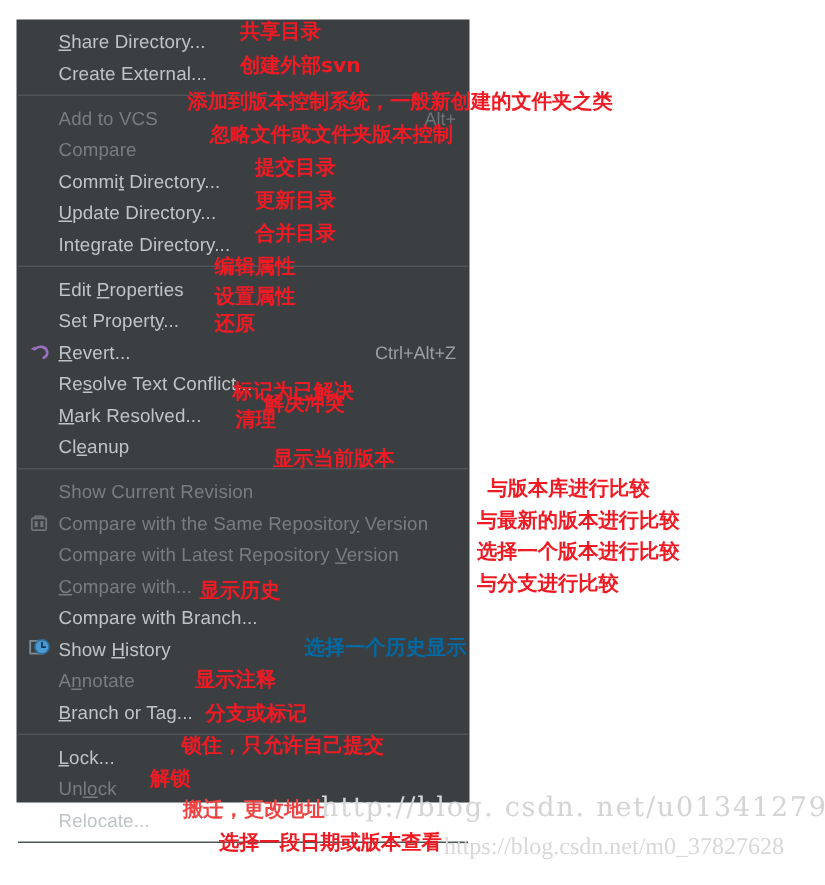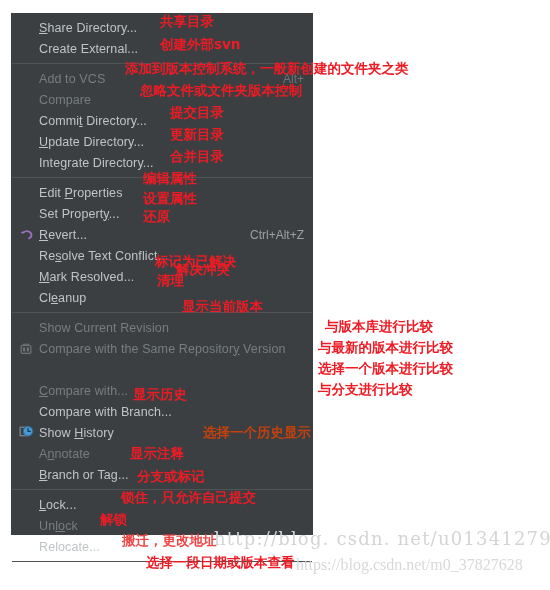--- a/index.html
+++ b/index.html
@@ -188,20 +188,21 @@
             <rect x="2.5" y="4" width="11" height="9" rx="1" fill="none" stroke="#6e7477" stroke-width="1.4"></rect>
             <path d="M5 4 V2.6 H11 V4" fill="none" stroke="#6e7477" stroke-width="1.3"></path>
             <rect x="4.6" y="6.2" width="2.4" height="4.6" fill="#6e7477"></rect>
             <rect x="9" y="6.2" width="2.4" height="4.6" fill="#6e7477"></rect>
           </svg>
         </span>
         <span class="menu-label">Compare with the Same Repositor<u>y</u> Version</span>
       </div>
       <div class="menu-item disabled">
         <span class="menu-icon"></span>
+        <span class="menu-label">Compare with Latest Repository <u>V</u>ersion</span>
       </div>
       <div class="menu-item disabled">
         <span class="menu-icon"></span>
         <span class="menu-label"><u>C</u>ompare with...</span>
       </div>
       <div class="menu-item">
         <span class="menu-icon"></span>
         <span class="menu-label">Compare with Branch...</span>
       </div>
       <div class="menu-item">
@@ -259,21 +260,21 @@
     <div class="anno" style="left: 143px; top: 210px; color: rgb(239, 27, 36);">还原</div>
     <div class="anno" style="left: 176px; top: 231px; color: rgb(239, 27, 36); margin-top: 32px;">解决冲突</div>
     <div class="anno" style="left: 155px; top: 255px; color: rgb(239, 27, 36);">标记为已解决</div>
     <div class="anno" style="left: 157px; top: 274px; color: rgb(239, 27, 36);">清理</div>
     <div class="anno" style="left: 182px; top: 300px; color: rgb(239, 27, 36);">显示当前版本</div>
     <div class="anno" style="left: 315px; top: 320px; color: rgb(239, 27, 36); margin-left: 10px;">与版本库进行比较</div>
     <div class="anno" style="left: 318px; top: 341px; color: rgb(239, 27, 36);">与最新的版本进行比较</div>
     <div class="anno" style="left: 318px; top: 362px; color: rgb(239, 27, 36);">选择一个版本进行比较</div>
     <div class="anno" style="left: 318px; top: 383px; color: rgb(239, 27, 36);">与分支进行比较</div>
     <div class="anno" style="left: 133px; top: 388px; color: rgb(239, 27, 36);">显示历史</div>
-    <div class="anno" style="left: 203px; top: 426px; color: #c2410c;">选择一个历史显示</div>
+    <div class="anno" style="left: 203px; top: 426px; color: #0369a1;">选择一个历史显示</div>
     <div class="anno" style="left: 130px; top: 447px; color: rgb(239, 27, 36);">显示注释</div>
     <div class="anno" style="left: 137px; top: 470px; color: rgb(239, 27, 36);">分支或标记</div>
     <div class="anno" style="left: 100px; top: 491px; color: rgb(239, 27, 36); margin-left: 21px;">锁住，只允许自己提交</div>
     <div class="anno" style="left: 100px; top: 513px; color: rgb(239, 27, 36);">解锁</div>
     <div class="anno" style="left: 122px; top: 534px; color: #ef4444;">搬迁，更改地址</div>
     <div class="anno" style="left: 146px; top: 556px; color: rgb(239, 27, 36);">选择一段日期或版本查看</div>
   </div>
 
 <div class="wm1">http://blog. csdn. net/u013412790</div>
 <div class="wm2">https://blog.csdn.net/m0_37827628</div>

